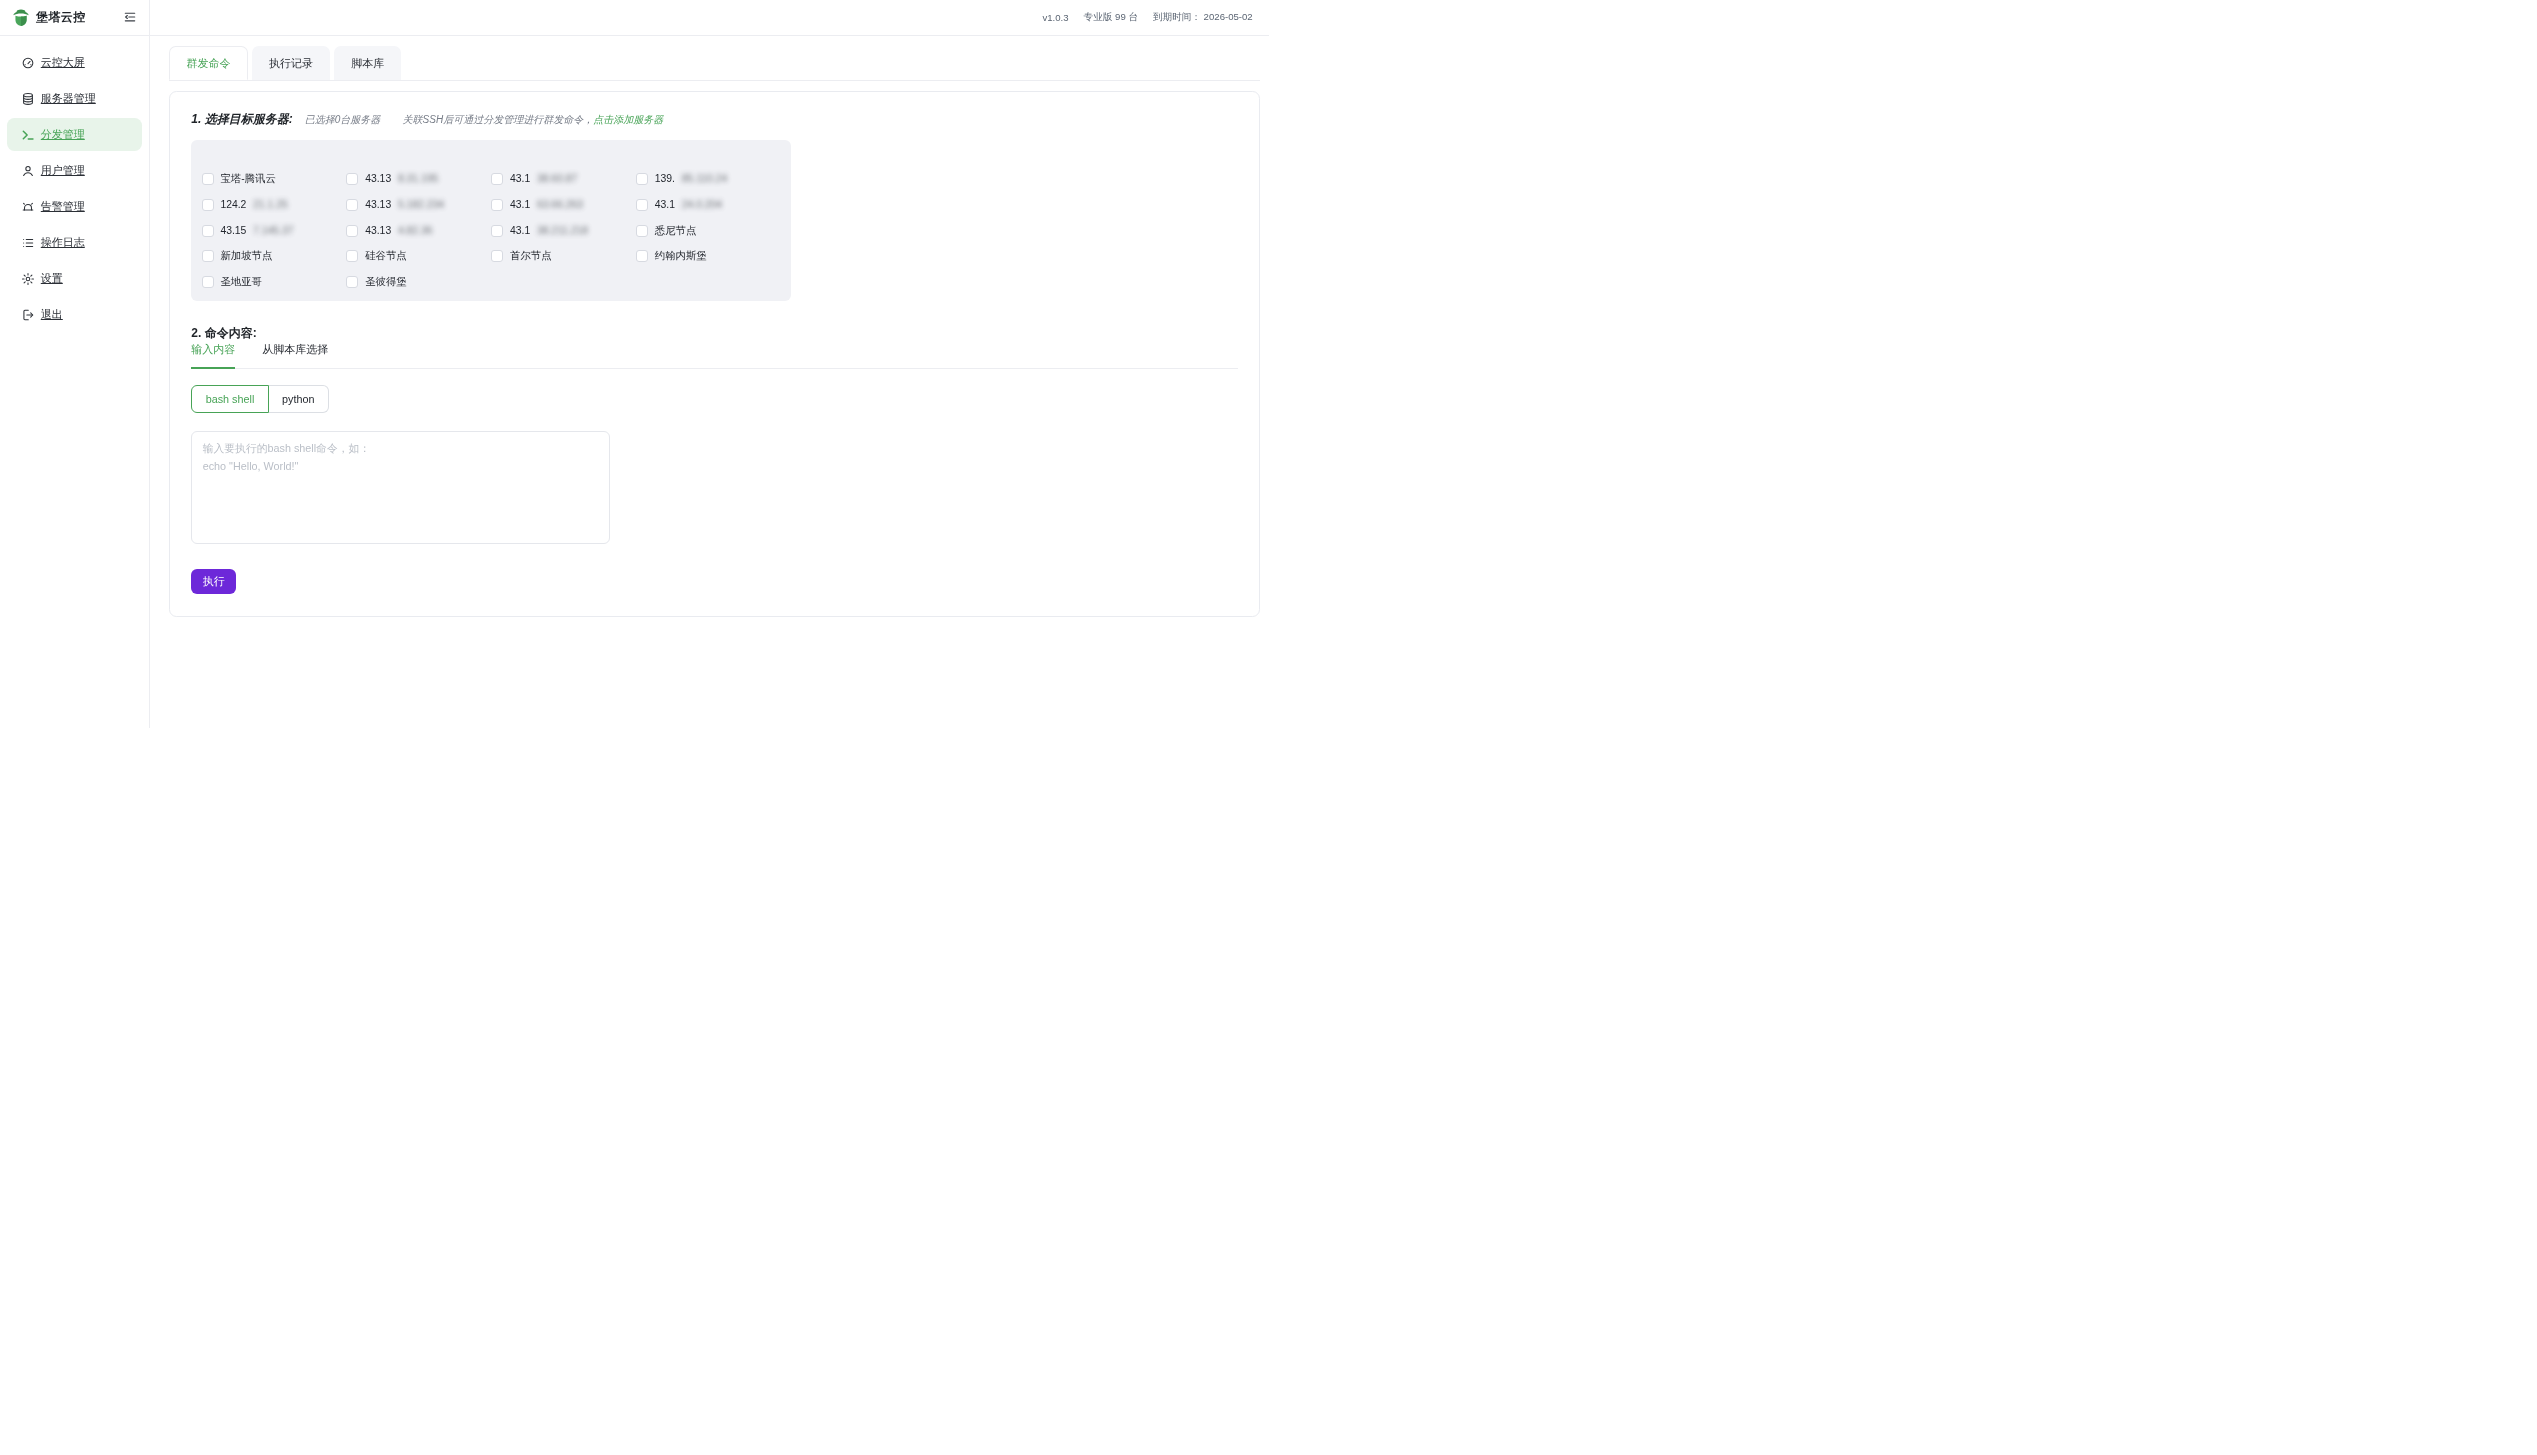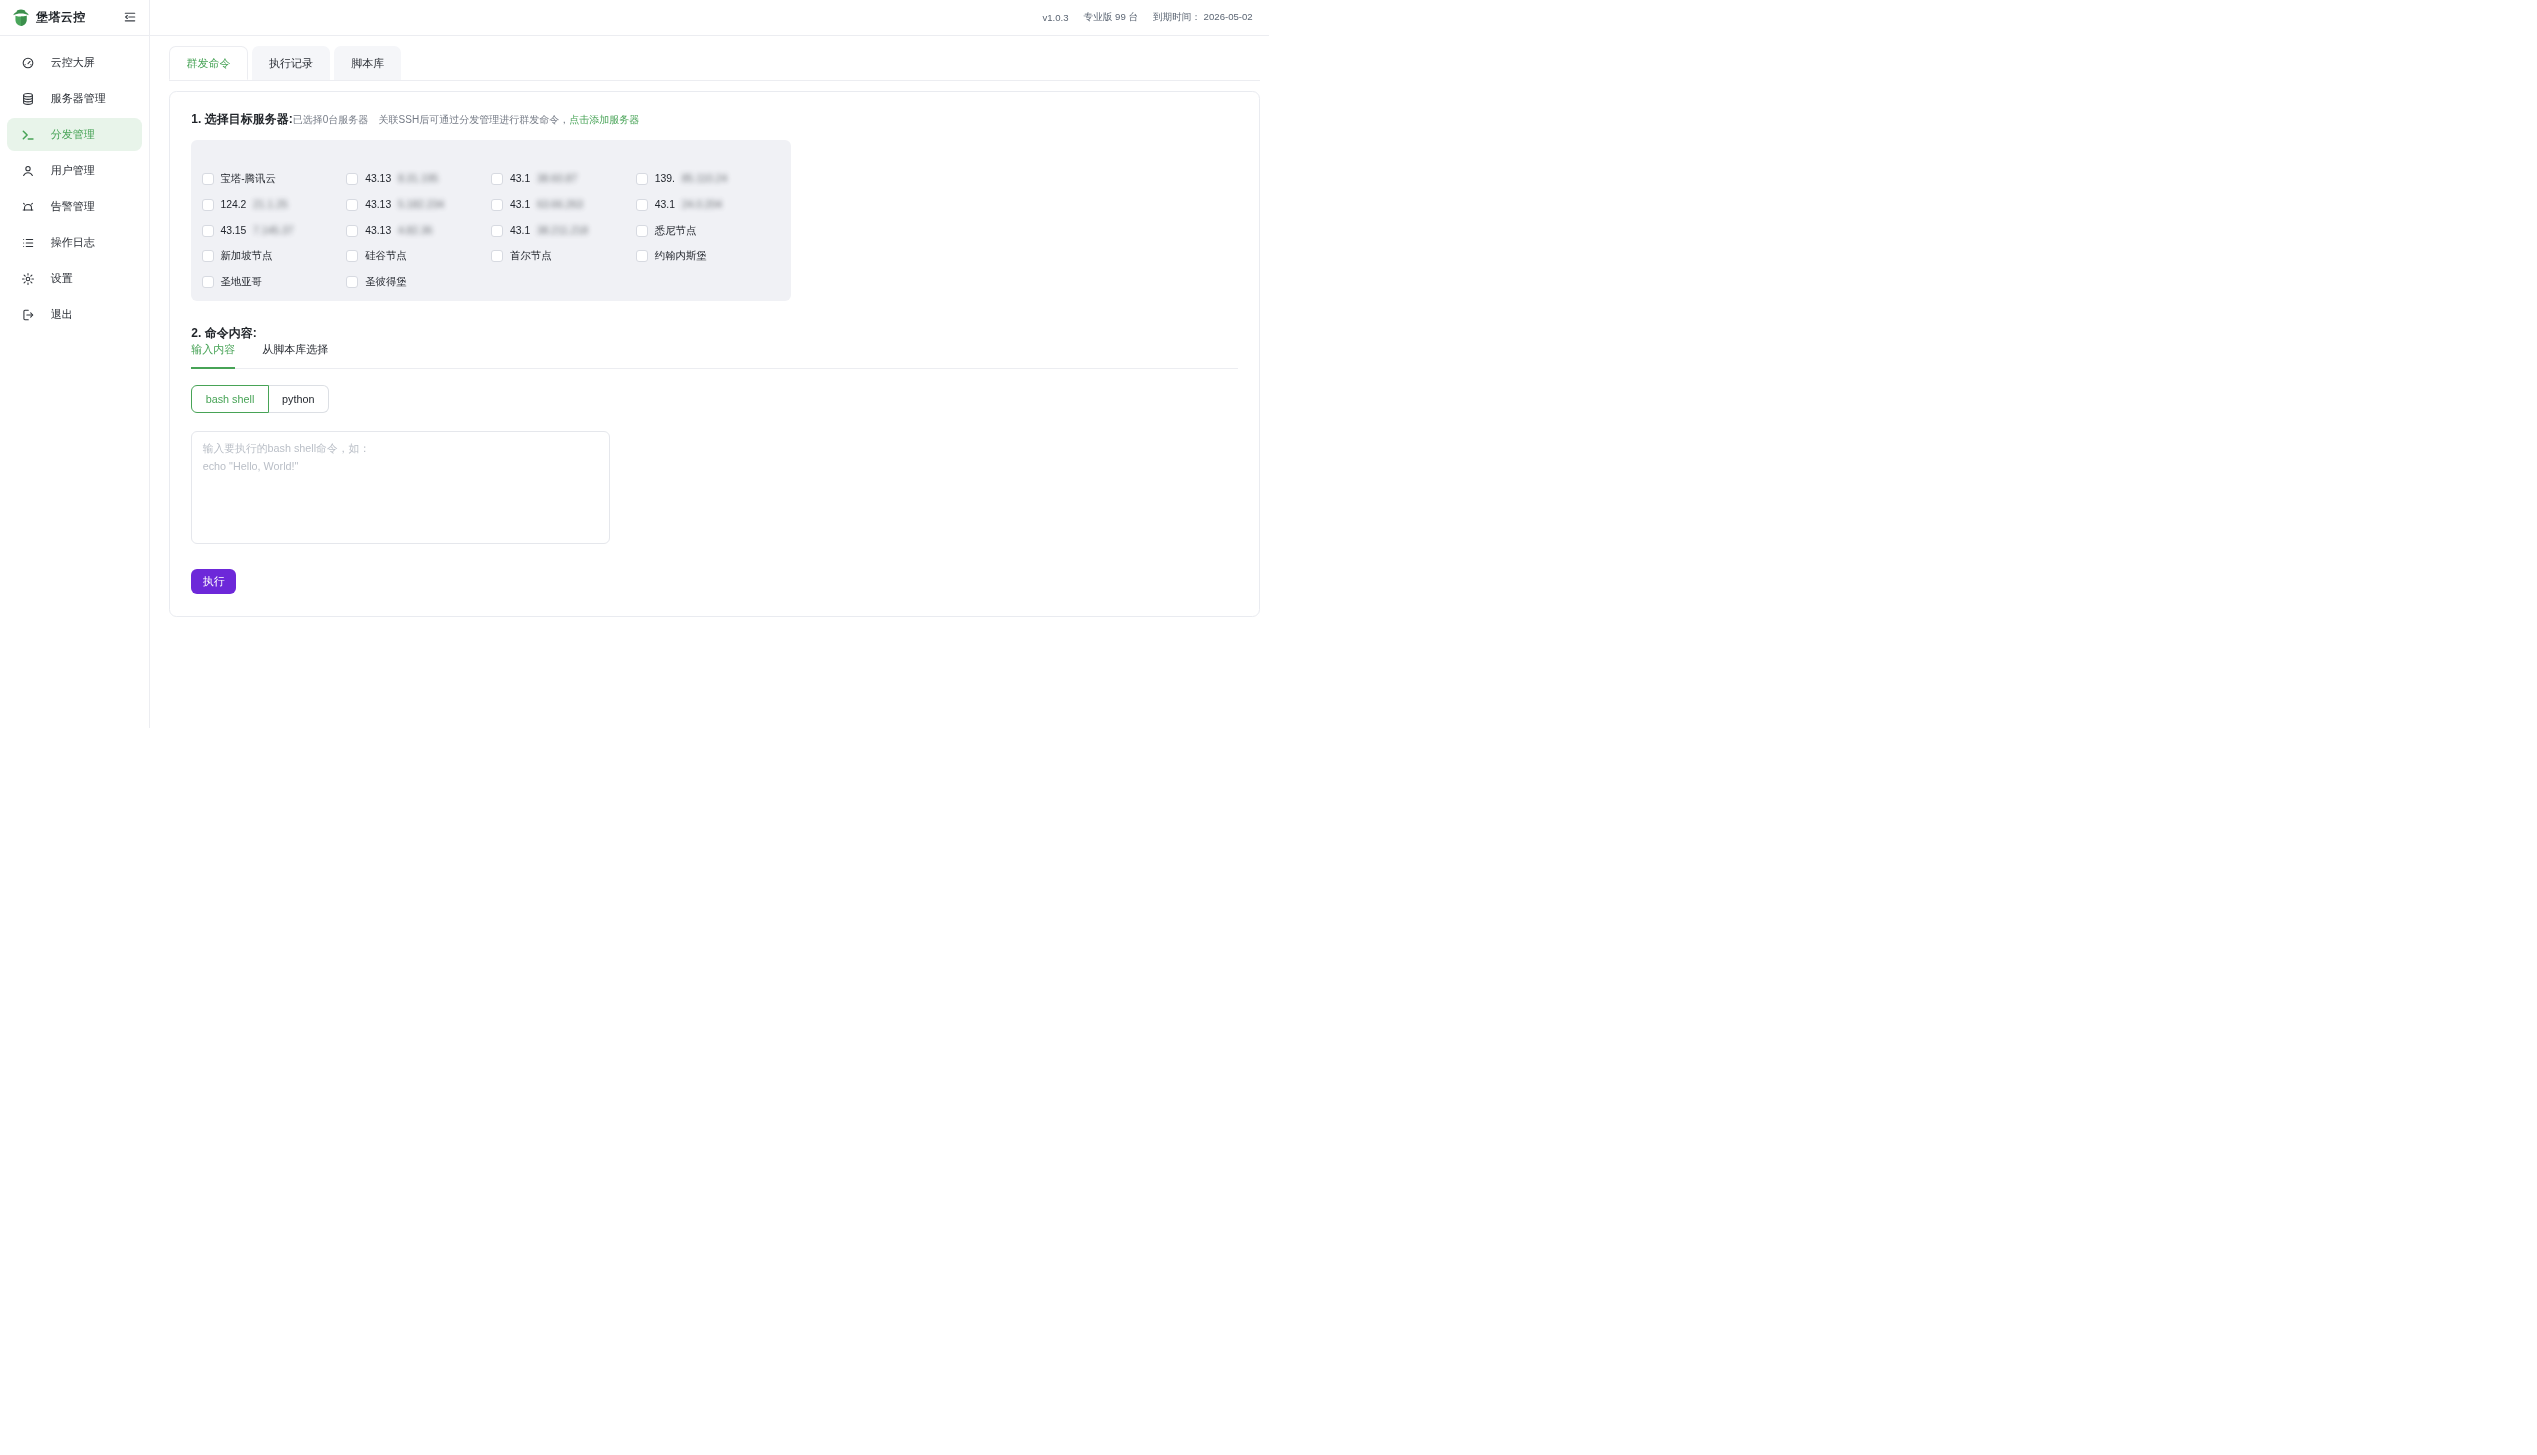--- a/index.html
+++ b/index.html
@@ -35,23 +35,23 @@
     font-size: 9.6px; color: #5b6573;
   }
   
   .sidebar {
     border-right: 0.7px solid #ecedf1;
     background: #fff;
     padding-top: 7.4px;
   }
   .side-item {
     height: 33px; margin: 3px 7.4px; padding: 0 0 0 13.4px;
-    display: flex; align-items: center; gap: 16px;
+    display: flex; align-items: center; gap: 6px;
     border-radius: 7.4px; cursor: pointer;
-    font-size: 11px; color: #2b2f36;
+    font-size: 11px; color: #2b2f36; text-decoration: underline;
   }
   .side-item .icn { width: 14px; height: 14px; display: flex; color: #2e3238; }
   .side-item.active { background: #e8f4ea; color: #47a356; font-weight: 500; }
   .side-item.active .icn { color: #47a356; }
   
   .main { background: #fff; overflow: hidden; }
   .tabstrip {
     display: flex; align-items: flex-end;
     margin: 9.6px 9px 0 19.3px;
     border-bottom: 0.7px solid #ecedf1;
@@ -72,21 +72,21 @@
   }
   
   .card {
     margin: 10.4px 9px 0 19.3px;
     border: 0.7px solid #e9ebf0;
     border-radius: 7.4px;
     padding: 19.3px 21px 22px 21px;
     min-height: 490px;
     background: #fff;
   }
-  .sec-head { display: flex; align-items: baseline; gap: 0; }
+  .sec-head { display: flex; align-items: baseline; gap: 12px; font-style: italic; }
   .sec-title { font-size: 12px; font-weight: 700; color: #1f2328; }
   .hint { font-size: 10px; color: #757b86; }
   .hint + .hint { margin-left: 10.4px; }
   .link-green { color: #47a356; cursor: pointer; }
   
   .panel {
     margin-top: 12px;
     width: 600px;
     background: #f0f1f5;
     border-radius: 6px;

